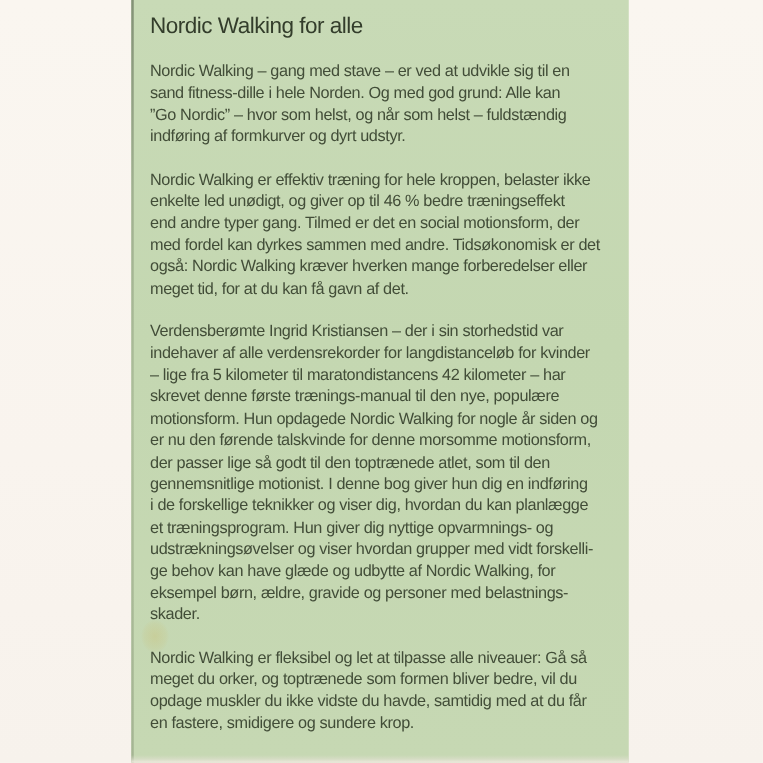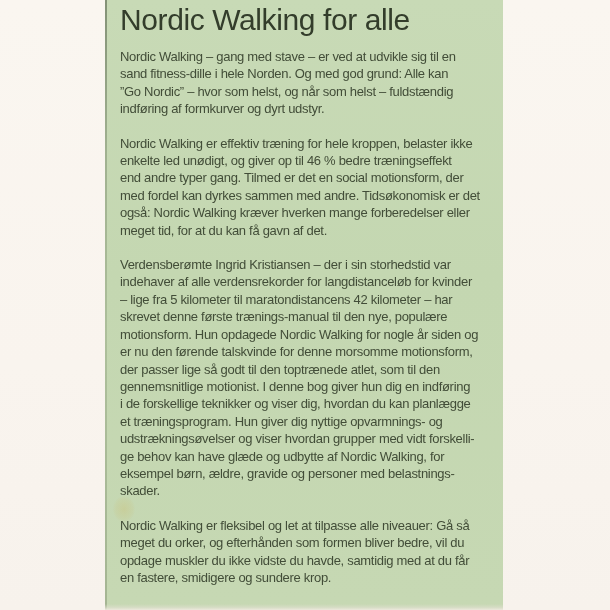--- a/index.html
+++ b/index.html
@@ -57,21 +57,21 @@
     background: radial-gradient(ellipse at center, rgba(205,185,100,0.30) 0%, rgba(205,185,100,0.12) 55%, rgba(205,185,100,0) 75%);
   }
   .content {
     position: absolute;
     left: 15px;
     top: 6px;
     width: 372px;
   }
   .title {
     margin: 0 0 14px 0;
-    font-size: 30px;
+    font-size: 18px;
     line-height: 28px;
     font-weight: 400;
     letter-spacing: -0.4px;
     color: #333d2b;
   }
   .para {
     margin: 0 0 17px 0;
     font-size: 13px;
     line-height: 17.4px;
     letter-spacing: -0.3px;
@@ -106,19 +106,19 @@
 er nu den førende talskvinde for denne morsomme motionsform,
 der passer lige så godt til den toptrænede atlet, som til den
 gennemsnitlige motionist. I denne bog giver hun dig en indføring
 i de forskellige teknikker og viser dig, hvordan du kan planlægge
 et træningsprogram. Hun giver dig nyttige opvarmnings- og
 udstrækningsøvelser og viser hvordan grupper med vidt forskelli-
 ge behov kan have glæde og udbytte af Nordic Walking, for
 eksempel børn, ældre, gravide og personer med belastnings-
 skader.</p>
       <p class="para">Nordic Walking er fleksibel og let at tilpasse alle niveauer: Gå så
-meget du orker, og efterhånden som formen bliver bedre, vil du
+meget du orker, og toptrænede som formen bliver bedre, vil du
 opdage muskler du ikke vidste du havde, samtidig med at du får
 en fastere, smidigere og sundere krop.</p>
     </div>
     <div class="bottom-edge"></div>
   </div>
 </div>
 
 </body></html>

